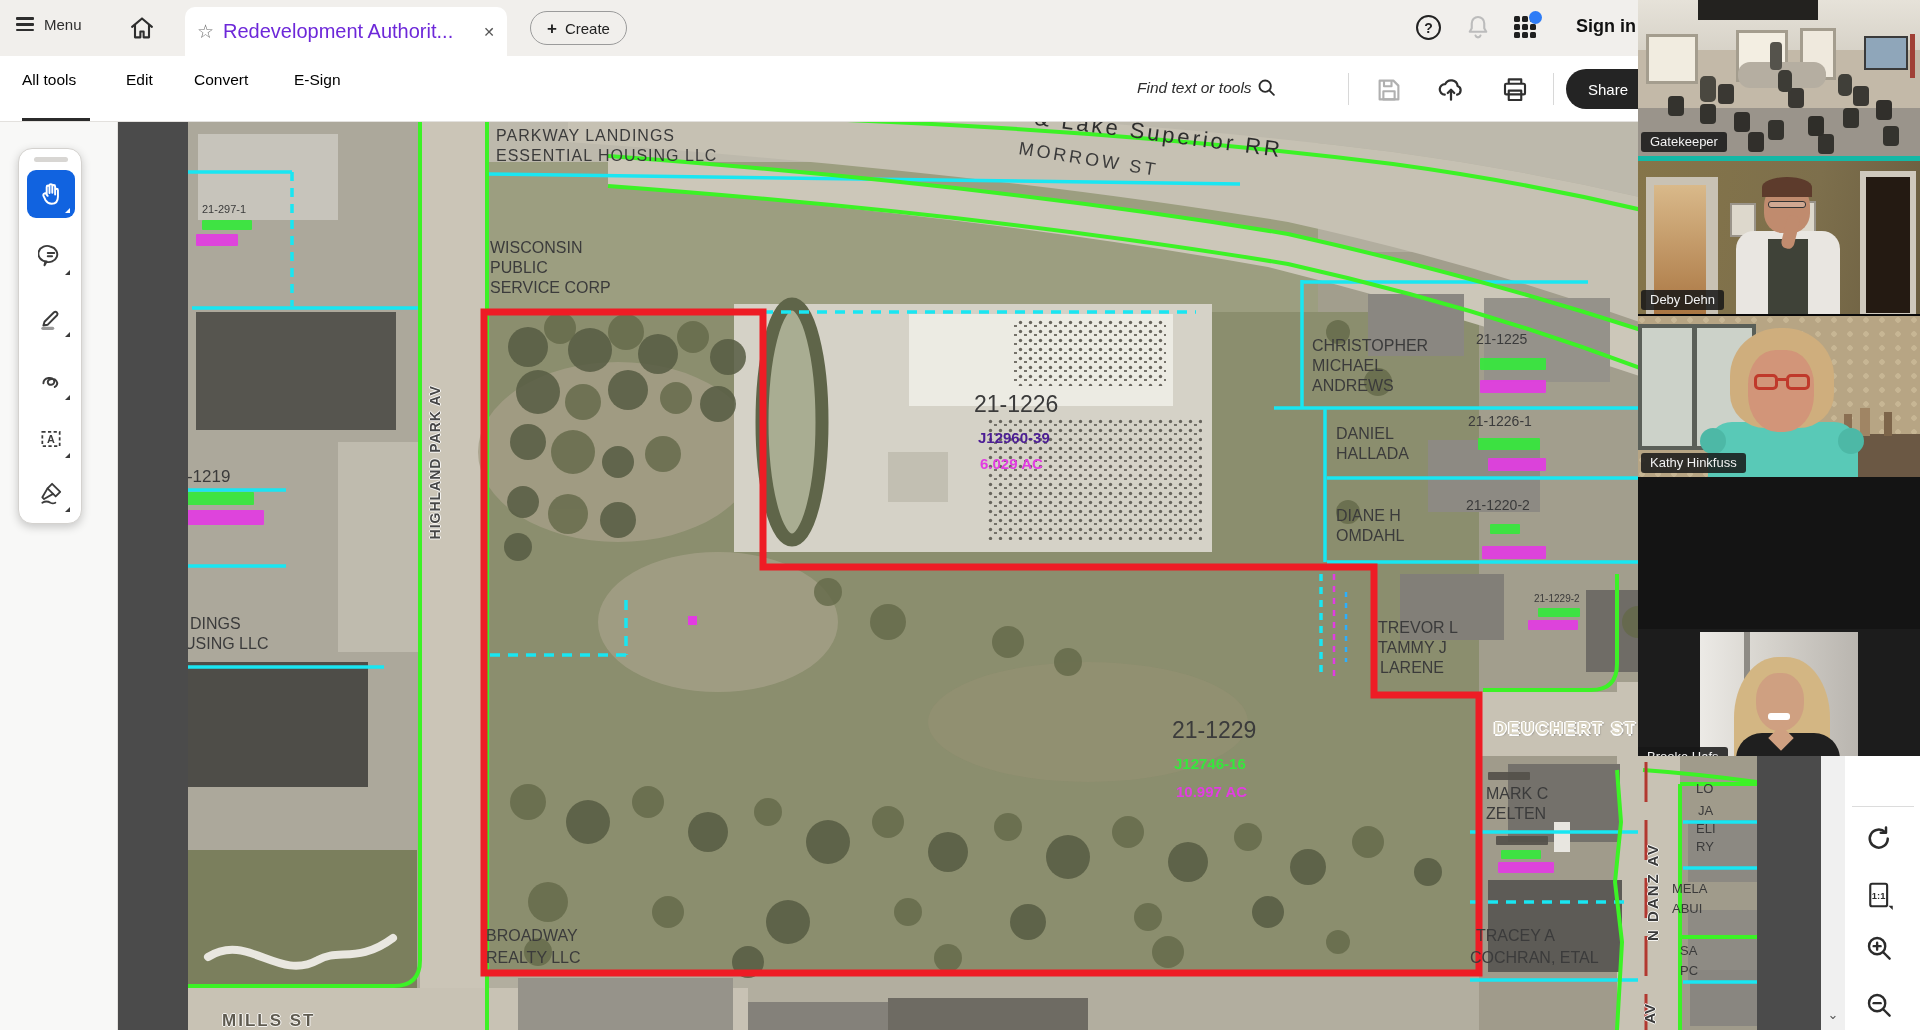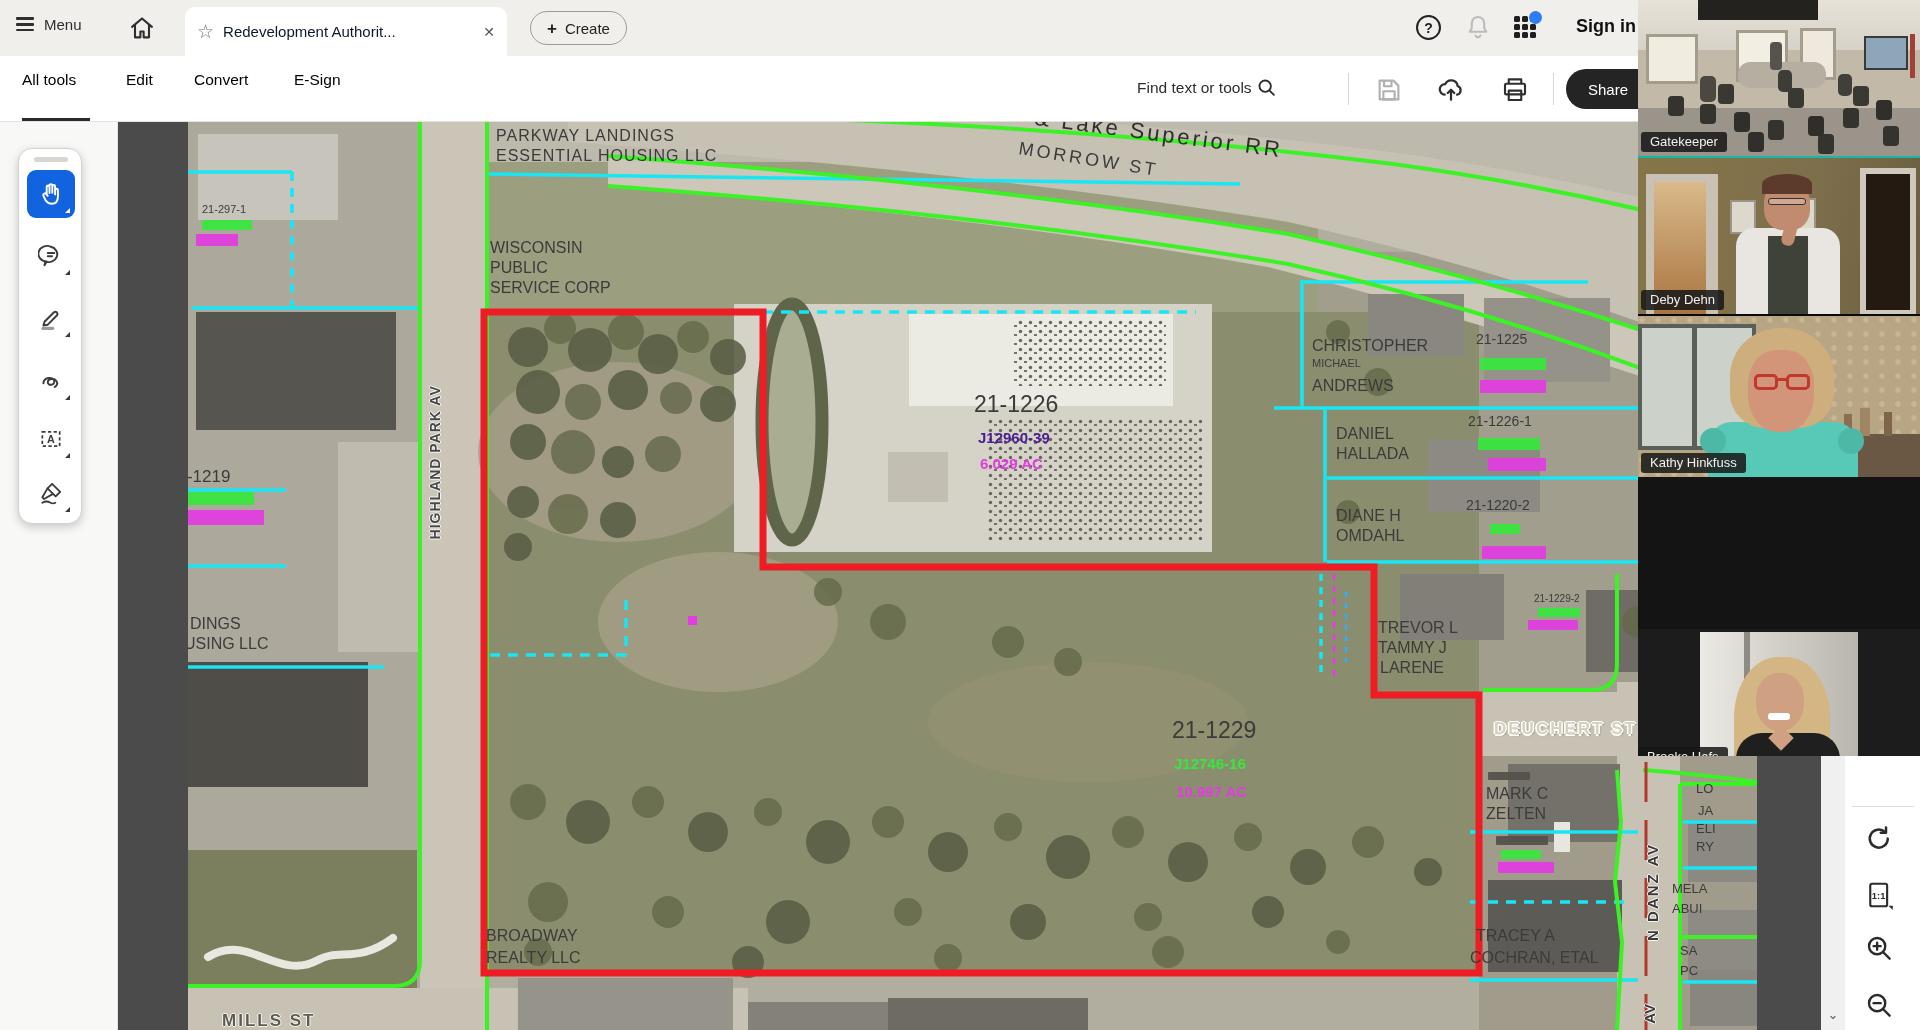--- a/index.html
+++ b/index.html
@@ -9,39 +9,39 @@
 
   
   #topbar{position:absolute;left:0;top:0;width:1920px;height:56px;background:#f1efec;z-index:10;}
   .menu-group{position:absolute;left:16px;top:14px;display:flex;align-items:center;gap:10px;cursor:pointer;}
   .hamburger span{display:block;width:18px;height:2.4px;background:#2e2e2e;margin:3.4px 0;border-radius:1px;}
   .menu-label{font-size:15px;color:#2e2e2e;}
   .home-btn{position:absolute;left:128px;top:14px;width:28px;height:28px;color:#2e2e2e;}
   #doc-tab{position:absolute;left:185px;top:7px;width:322px;height:49px;background:#fff;
            border-radius:10px 10px 0 0;display:flex;align-items:center;padding:0 12px;gap:9px;}
   .tab-star{font-size:19px;color:#6f6f6f;line-height:1;}
-  .tab-title{font-size:15px;color:#0f172a;white-space:nowrap;overflow:hidden;max-width:230px;}
+  .tab-title{font-size:20px;color:#6d28d9;white-space:nowrap;overflow:hidden;max-width:230px;}
   .tab-close{margin-left:auto;font-size:14px;color:#555;cursor:pointer;}
   #create-btn{position:absolute;left:530px;top:11px;height:34px;border:1.5px solid #9b9b9b;border-radius:17px;
               display:flex;align-items:center;gap:8px;padding:0 16px;font-size:15px;color:#222;cursor:pointer;}
   .plus-glyph{font-size:17px;font-weight:700;line-height:1;}
   #help-btn{position:absolute;left:1416px;top:15px;width:25px;height:25px;border:2.2px solid #222;border-radius:50%;
             display:flex;align-items:center;justify-content:center;font-size:14px;font-weight:700;color:#222;cursor:pointer;}
   #bell-btn{position:absolute;left:1463px;top:12px;width:30px;height:30px;color:#bcbcbc;cursor:pointer;}
   #apps-btn{position:absolute;left:1514px;top:16px;width:24px;height:24px;cursor:pointer;}
   #apps-btn .dots{display:grid;grid-template-columns:repeat(3,6px);grid-template-rows:repeat(3,6px);gap:2px;}
   #apps-btn .dots i{background:#1f1f1f;border-radius:1.5px;}
   #apps-btn .blue-dot{position:absolute;right:-4px;top:-5px;width:13px;height:13px;background:#2e7cf6;border-radius:50%;}
   #signin{position:absolute;left:1576px;top:16px;font-size:18px;font-weight:700;color:#111;cursor:pointer;}
 
   
   #toolbar{position:absolute;left:0;top:56px;width:1920px;height:66px;background:#fff;border-bottom:1px solid #e3e1de;z-index:10;}
   .tb-item{position:absolute;top:15px;font-size:15.5px;color:#000000;cursor:pointer;white-space:nowrap;}
   #tb-underline{position:absolute;left:22px;top:62px;width:68px;height:3px;background:#2b2b2b;}
-  #find-group{position:absolute;left:1137px;top:21px;display:flex;align-items:center;gap:4px;cursor:pointer;}
+  #find-group{position:absolute;left:1137px;top:21px;display:flex;align-items:center;gap:4px;cursor:pointer;font-style:italic;}
   #find-group .find-label{font-size:15.5px;color:#2d2d2d;}
   .tb-divider{position:absolute;top:17px;width:1px;height:32px;background:#d8d8d8;}
   .tb-icon{position:absolute;width:30px;height:30px;color:#2f2f2f;cursor:pointer;}
   #share-btn{position:absolute;left:1566px;top:13px;width:100px;height:40px;background:#242424;border-radius:20px;
              color:#fff;font-size:15px;display:flex;align-items:center;padding-left:22px;cursor:pointer;}
 
   
   #docarea{position:absolute;left:0;top:122px;width:1920px;height:908px;background:#4b4b4b;}
   #leftrail{position:absolute;left:0;top:0;width:118px;height:908px;background:#f8f8f7;border-right:1px solid #e4e2df;}
   #quickpanel{position:absolute;left:18px;top:26px;width:64px;height:376px;background:#fff;border:1px solid #d4d2cf;
@@ -362,21 +362,21 @@
           <div class="mlabel" style="left: -20px; top: 346px; font-size: 17px;">21-1219</div>
           <div class="mchip" style="left: -12px; top: 370px; width: 78px; height: 13px; background: rgb(53, 232, 60);"></div>
           <div class="mchip" style="left: -16px; top: 388px; width: 92px; height: 15px; background: rgb(226, 60, 226);"></div>
           <div class="mlabel" style="left: 2px; top: 494px; font-size: 16px;">DINGS</div>
           <div class="mlabel" style="left: -4px; top: 514px; font-size: 16px;">USING LLC</div>
           <div class="mlabel halo" style="left: 170px; top: 333px; font-size: 14px; color: rgb(71, 71, 71); transform: rotate(-90deg); letter-spacing: 1px;">HIGHLAND PARK AV</div>
           <div class="mlabel" style="left: 786px; top: 270px; font-size: 23px;">21-1226</div>
           <div class="mlabel" style="left: 790px; top: 308px; font-size: 15px; color: #4c1d95; font-weight: 700;">J12960-39</div>
           <div class="mlabel" style="left: 792px; top: 334px; font-size: 15px; color: rgb(226, 60, 226); font-weight: 700;">6.029 AC</div>
           <div class="mlabel" style="left: 1124px; top: 216px; font-size: 16px;">CHRISTOPHER</div>
-          <div class="mlabel" style="left: 1124px; top: 236px; font-size: 11px;">MICHAEL</div>
+          <div class="mlabel" style="left: 1124px; top: 236px; font-size: 16px;">MICHAEL</div>
           <div class="mlabel" style="left: 1124px; top: 256px; font-size: 16px;">ANDREWS</div>
           <div class="mlabel" style="left: 1288px; top: 210px; font-size: 14px;">21-1225</div>
           <div class="mchip" style="left: 1292px; top: 236px; width: 66px; height: 12px; background: rgb(53, 232, 60);"></div>
           <div class="mchip" style="left: 1292px; top: 258px; width: 66px; height: 13px; background: rgb(226, 60, 226);"></div>
           <div class="mlabel" style="left: 1148px; top: 304px; font-size: 16px;">DANIEL</div>
           <div class="mlabel" style="left: 1148px; top: 324px; font-size: 16px;">HALLADA</div>
           <div class="mlabel" style="left: 1280px; top: 292px; font-size: 14px;">21-1226-1</div>
           <div class="mchip" style="left: 1290px; top: 316px; width: 62px; height: 12px; background: rgb(53, 232, 60);"></div>
           <div class="mchip" style="left: 1300px; top: 336px; width: 58px; height: 13px; background: rgb(226, 60, 226);"></div>
           <div class="mlabel" style="left: 1148px; top: 386px; font-size: 16px;">DIANE H</div>
@@ -506,21 +506,21 @@
       <div class="decor" style="left:100px;top:62px;width:88px;height:26px;background:#b5aea1;border-radius:12px"></div>
       <div class="decor" style="left:30px;top:96px;width:16px;height:20px;background:#34332e;border-radius:4px;
            box-shadow:32px 8px 0 #34332e,66px 16px 0 #312f2b,100px 24px 0 #34332e,140px 20px 0 #2f2e29,175px 12px 0 #34332e,208px 4px 0 #312f2b,50px -12px 0 #3a3833,120px -8px 0 #3a3833,185px -10px 0 #3a3833,80px 36px 0 #312f2b,150px 38px 0 #34332e,215px 30px 0 #34332e"></div>
       <div class="decor" style="left:62px;top:76px;width:16px;height:26px;background:#4a4840;border-radius:5px"></div>
       <div class="decor" style="left:140px;top:70px;width:14px;height:22px;background:#3d3c36;border-radius:5px"></div>
       <div class="decor" style="left:132px;top:42px;width:12px;height:28px;background:#55534c;border-radius:4px"></div>
       <div class="decor" style="left:200px;top:74px;width:14px;height:22px;background:#403f39;border-radius:5px"></div>
       <div class="vlabel">Gatekeeper</div>
     </div>
 
-    <div class="vtile" style="top:156px;height:158px;border-top:2px solid #14b8a6">
+    <div class="vtile" style="top:156px;height:158px;border-top:5px solid #14b8a6">
       <div class="decor" style="left:0;top:0;width:282px;height:158px;background:linear-gradient(100deg,#857549,#7d6f4c 60%,#6a5d40)"></div>
       <div class="decor" style="left:8px;top:16px;width:72px;height:142px;background:#c9c2b4"></div>
       <div class="decor" style="left:16px;top:24px;width:52px;height:134px;background:linear-gradient(#d9b98a,#a8733f)"></div>
       <div class="decor" style="left:222px;top:10px;width:56px;height:148px;background:#241a12;border:6px solid #cfc9bd"></div>
       <div class="decor" style="left:92px;top:42px;width:26px;height:34px;background:#ddd8cc;border:2px solid #9a948a"></div>
       <div class="decor" style="left:152px;top:40px;width:26px;height:34px;background:#ddd8cc;border:2px solid #9a948a"></div>
       <div class="decor" style="left:98px;top:70px;width:104px;height:88px;background:#e9e6e1;border-radius:18px 18px 0 0"></div>
       <div class="decor" style="left:130px;top:78px;width:40px;height:80px;background:#3f4238"></div>
       <div class="decor" style="left:126px;top:22px;width:46px;height:50px;background:#c08b6e;border-radius:45% 45% 40% 40%"></div>
       <div class="decor" style="left:124px;top:16px;width:50px;height:20px;background:#5d3b2c;border-radius:50% 50% 0 0"></div>

